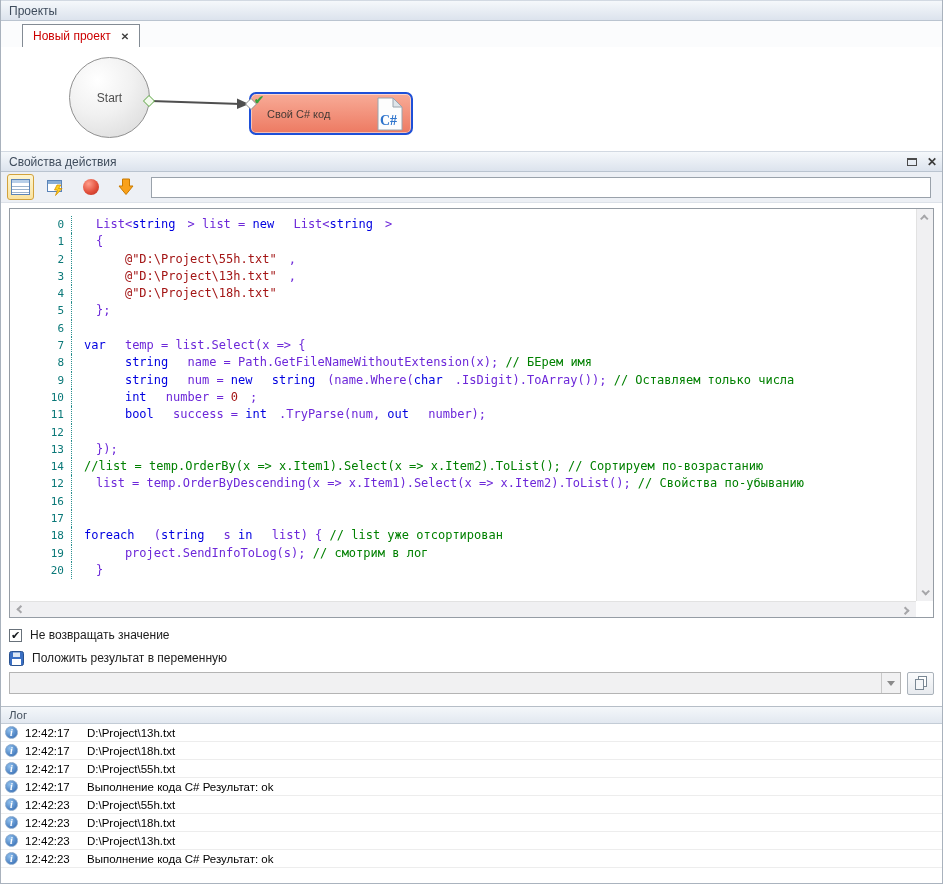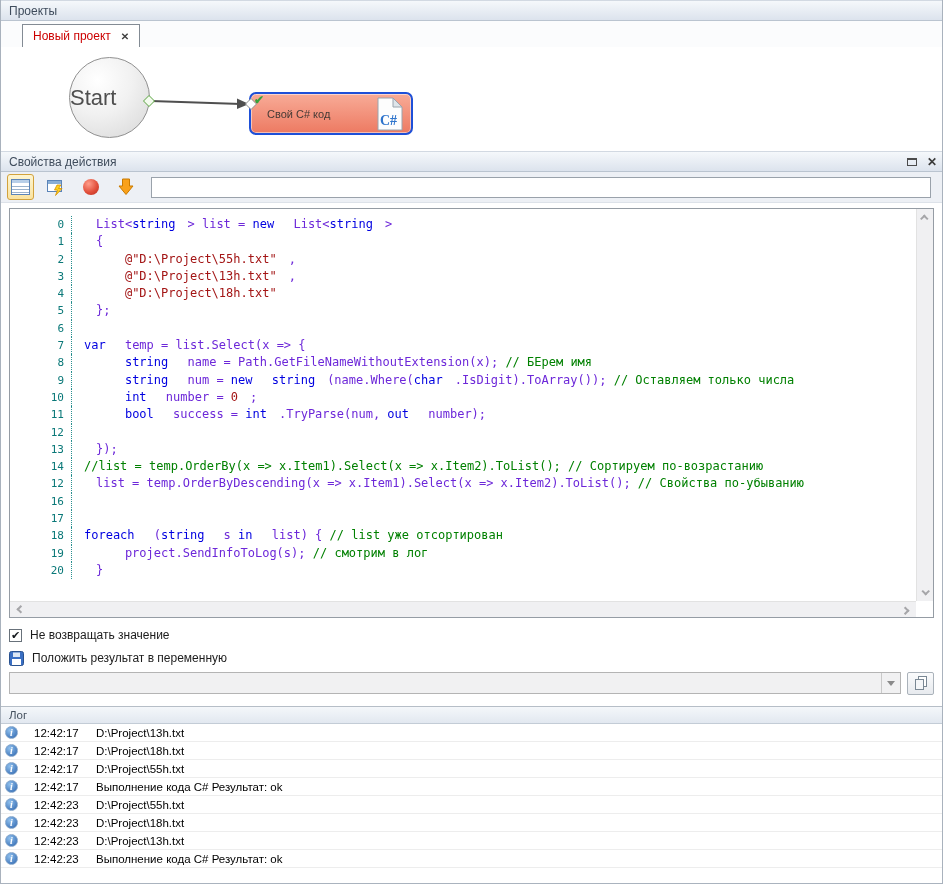--- a/index.html
+++ b/index.html
@@ -20,21 +20,21 @@
   
   .tabstrip { height: 26px; background: #fbfcfd; padding-left: 21px; display: flex; align-items: flex-end; }
   .tab { height: 23px; background: #fff; border: 1px solid #838b94; border-bottom: none;
          display: flex; align-items: center; gap: 10px; padding: 0 10px; font-size: 12px; }
   .tab-label { color: #cc0000; }
   .tab-close { color: #3f3f3f; font-size: 10px; font-weight: bold; }
   .canvas { height: 104px; background: #fff; position: relative; }
   .start-node { position: absolute; left: 68px; top: 10px; width: 81px; height: 81px; border-radius: 50%;
                 border: 1px solid #909090;
                 background: radial-gradient(circle at 35% 28%, #ffffff 0%, #f1f1f1 45%, #d6d6d6 100%);
-                display: flex; align-items: center; font-size: 22px; color: #4f4f4f; }
+                display: flex; align-items: center; justify-content: center; font-size: 12px; color: #4f4f4f; }
   .action-block { position: absolute; left: 248px; top: 45px; width: 164px; height: 43px;
                   border: 2px solid #1e50d8; border-radius: 7px;
                   background: linear-gradient(#f8ab97, #ed7a62);
                   box-shadow: inset 0 0 0 1px rgba(255,255,255,.5); }
   .block-label { position: absolute; left: 16px; top: 14px; font-size: 11px; color: #453a35; }
   .block-check { position: absolute; left: 3px; top: -1px; color: #36a33c; font-size: 12px; font-weight: bold; }
   .csharp-icon { position: absolute; right: 8px; top: 3px; }
   .connector { position: absolute; left: 0; top: 0; pointer-events: none; }
 
   
@@ -89,21 +89,21 @@
   .log-panel { margin-top: 12px; border-top: 1px solid #b6bec7; }
   .log-hdr { height: 17px; background: linear-gradient(#f4f7fa, #e2e8f0); border-bottom: 1px solid #c3ccd6;
              color: #46525f; font-size: 11.5px; display: flex; align-items: center; padding-left: 8px; }
   .log-row { height: 18px; display: flex; align-items: center; border-bottom: 1px solid #ededed;
              font-size: 11.5px; background: #fff; }
   .info-icon { width: 13px; height: 13px; border-radius: 50%;
                background: radial-gradient(circle at 35% 30%, #8fc0ee, #2d64ad); color: #fff;
                font-family: "Liberation Serif", serif; font-style: italic; font-weight: bold; font-size: 10px;
                display: flex; align-items: center; justify-content: center; margin-left: 4px;
                border: 1px solid #88a8cc; flex: none; }
-  .log-time { margin-left: 16px; width: 48px; color: #000; }
+  .log-time { margin-left: 7px; width: 48px; color: #000; }
   .log-msg { margin-left: 14px; color: #000; }
 </style>
 </head>
 <body>
 
 <div id="app">
 
   <div class="phdr">
     <span class="title">Проекты</span>
   </div>

